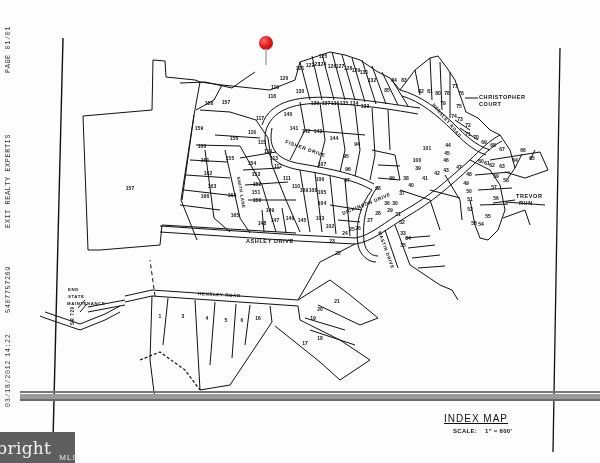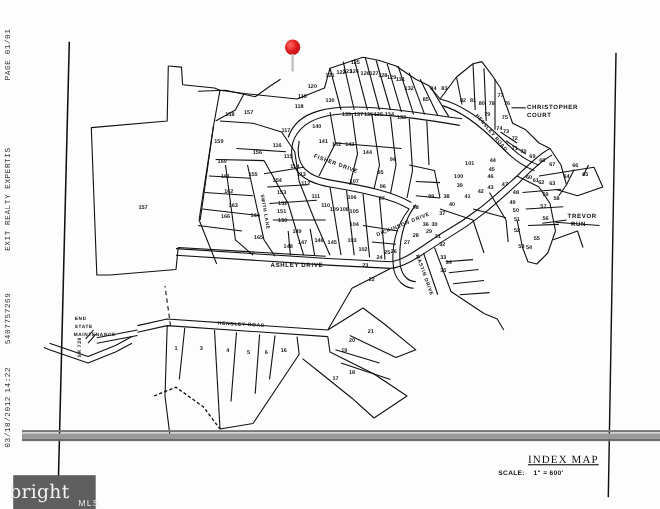--- a/index.html
+++ b/index.html
@@ -4,29 +4,29 @@
 <style>
   html, body { margin: 0; padding: 0; background: #ffffff; }
   body { width: 600px; height: 463px; position: relative; overflow: hidden;
          font-family: "Liberation Sans", sans-serif; }
   .page { position: absolute; left: 0; top: 0; width: 600px; height: 463px; background: #fdfdfd; }
   svg.map { position: absolute; left: 0; top: 0; width: 600px; height: 463px; }
   .lot text, .lbl { font-family: "Liberation Sans", sans-serif; }
   .fax-header { position: absolute; left: 4px; top: 0; width: 20px; height: 440px; }
   .fax-item { position: absolute; left: 0; transform: rotate(-90deg); transform-origin: left top;
               font-family: "Liberation Mono", monospace; font-size: 7px; color: #333; white-space: nowrap; letter-spacing: 0.5px; }
-  .watermark { position: absolute; left: 12px; top: 432px; width: 75px; height: 31px; background: #5f5f5f;
+  .watermark { position: absolute; left: 0; top: 432px; width: 75px; height: 31px; background: #5f5f5f;
                display: flex; align-items: center; justify-content: center; gap: 8px; }
   .wm-brand { font-family: "DejaVu Serif", serif; color: #f2f2f2; font-size: 17px; letter-spacing: 0.3px; }
   .wm-mls { font-family: "Liberation Sans", sans-serif; color: #e6e6e6; font-size: 8px; letter-spacing: 1px; margin-top: 20px; }
   .pin { position: absolute; left: 259px; top: 36px; width: 16px; height: 46px; }
   .pin-head { position: absolute; left: 0; top: 0; width: 14px; height: 14px; border-radius: 50%;
               background: radial-gradient(circle at 35% 35%, #ff6a6a 0%, #e01b1b 45%, #a00c0c 100%); }
   .pin-needle { position: absolute; left: 6px; top: 13px; width: 1.5px; height: 16px; background: #bdbdbd; }
-  .index-title { position: absolute; left: 480px; top: 413px; font-family: Liberation Serif, serif;
+  .index-title { position: absolute; left: 444px; top: 413px; font-family: Liberation Sans, sans-serif;
                  font-size: 10px; letter-spacing: 1px; text-decoration: underline; color: #111; }
   .index-scale { position: absolute; left: 453px; top: 428px; font-family: "Liberation Sans", sans-serif;
                  font-size: 6px; font-weight: bold; color: #111; letter-spacing: 0.3px; }
 </style>
 </head>
 <body>
 
 <div class="page">
 
   <svg class="map" viewBox="0 0 600 463">

